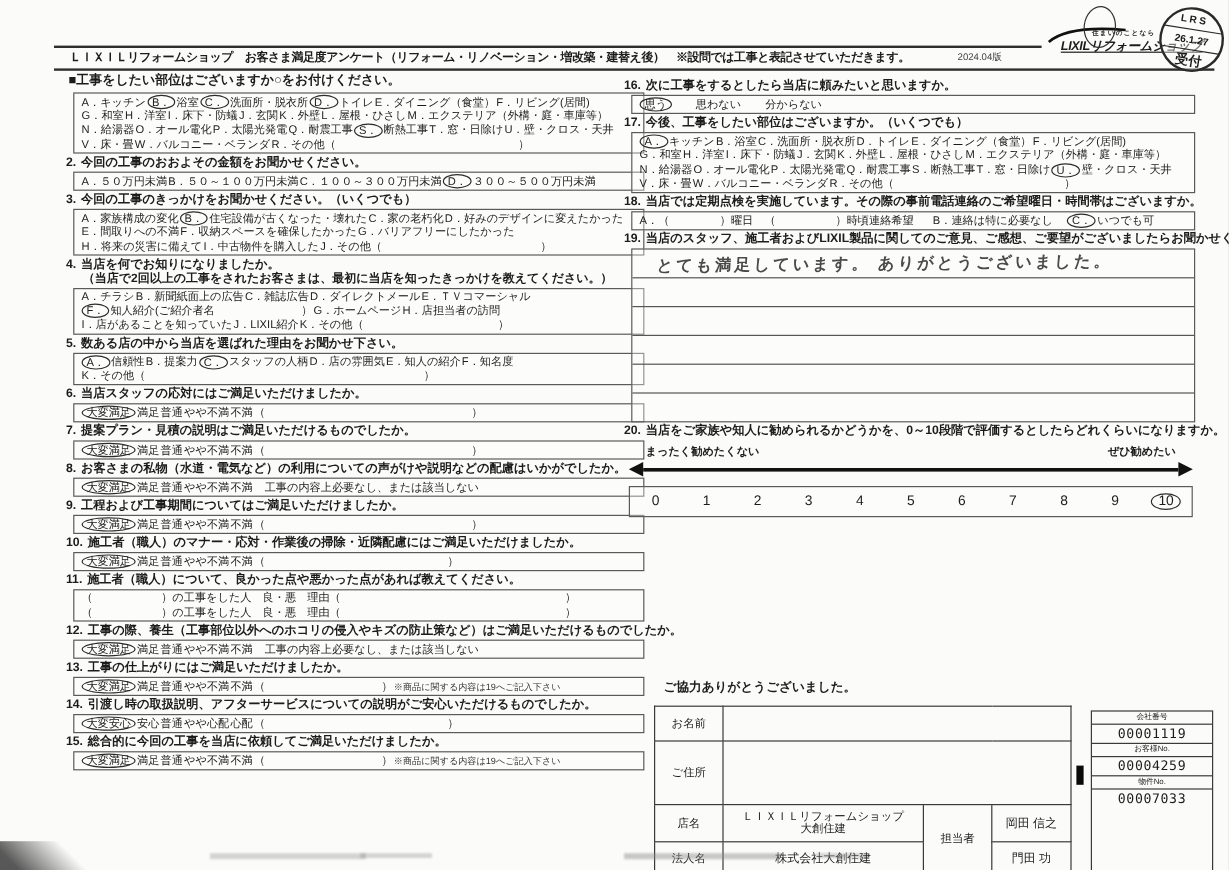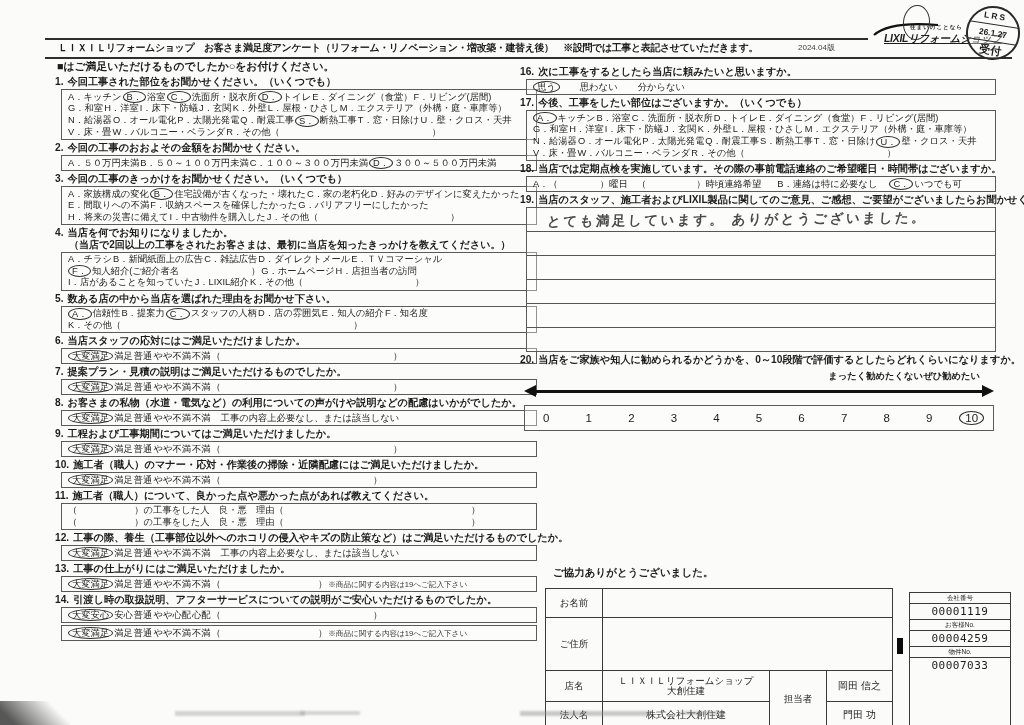--- a/index.html
+++ b/index.html
@@ -40,21 +40,21 @@
   .small-note{font-size:7.6px;color:#333;}
   .sp{display:inline-block;height:1px;}
   
   .comment-box{margin:1px 0 0 6px;border:1.2px solid #5a5a5a;background:rgba(255,255,255,.35);}
   .comment-row{height:23px;display:flex;align-items:center;}
   .comment-row + .comment-row{border-top:1px solid #555;}
   .handwriting{font-size:13.5px;color:#2b2b2b;letter-spacing:2.5px;padding-left:20px;
                transform:rotate(-0.6deg) skewX(-4deg);font-weight:bold;opacity:.85;}
   
   .scale-wrap{margin:4px 0 0 2px;}
-  .scale-labels{display:flex;justify-content:flex-end;font-size:9.3px;font-weight:bold;padding:0 16px;}
+  .scale-labels{display:flex;justify-content:space-between;font-size:9.3px;font-weight:bold;padding:0 16px;}
   .scale-arrow{display:flex;align-items:center;margin:2px 2px 0 2px;}
   .arrow-head-left{width:0;height:0;border-top:6px solid transparent;border-bottom:6px solid transparent;
                    border-right:12px solid #111;}
   .arrow-head-right{width:0;height:0;border-top:6px solid transparent;border-bottom:6px solid transparent;
                     border-left:12px solid #111;}
   .arrow-line{flex:1;height:3px;background:#111;}
   .scale-numbers{border:1.2px solid #5a5a5a;display:flex;align-items:center;height:24px;margin:8px 2px 0 2px;
                  background:rgba(255,255,255,.35);}
   .scale-num{flex:1;text-align:center;font-size:11.5px;}
   .scale-num .circled{padding:1px 5px;}
@@ -107,25 +107,24 @@
   </div>
 
   <div class="oval-mark"></div>
 
   <div class="stamp">
     <div class="stamp-l1">LRS</div>
     <div class="stamp-l2">26.1.27</div>
     <div class="stamp-l3">受付</div>
   </div>
 
-  <div class="instruction">■はご満足いただけるものでしたか○をお付けください。</div>
+  <div class="instruction">■工事をしたい部位はございますか○をお付けください。</div>
 
   <div class="col" id="col-left">
       <div class="q">
-        <div class="q-heading"><span class="q-num">1.</span><span class="q-title">今回工事された部位をお聞かせください。（いくつでも）</span></div>
         <div class="q-box">
           <div class="opt-line">
             <span class="tok">A．キッチン</span>
             <span class="tok circled">B．</span>
             <span class="tok">浴室</span>
             <span class="tok circled">C．</span>
             <span class="tok">洗面所・脱衣所</span>
             <span class="tok circled">D．</span>
             <span class="tok">トイレ</span>
             <span class="tok">E．ダイニング（食堂）</span>
@@ -375,20 +374,21 @@
             <span class="tok">普通</span>
             <span class="tok">やや心配</span>
             <span class="tok">心配</span>
             <span class="tok">（</span>
             <span class="sp" style="width: 150px;"></span>
             <span class="tok">）</span>
           </div>
         </div>
       </div>
       <div class="q">
+        <div class="q-heading"><span class="q-num">15.</span><span class="q-title">総合的に今回の工事を当店に依頼してご満足いただけましたか。</span></div>
         <div class="q-box">
           <div class="opt-line">
             <span class="tok circled">大変満足</span>
             <span class="tok">満足</span>
             <span class="tok">普通</span>
             <span class="tok">やや不満</span>
             <span class="tok">不満</span>
             <span class="tok">（</span>
             <span class="sp" style="width: 95px;"></span>
             <span class="tok">）</span>

